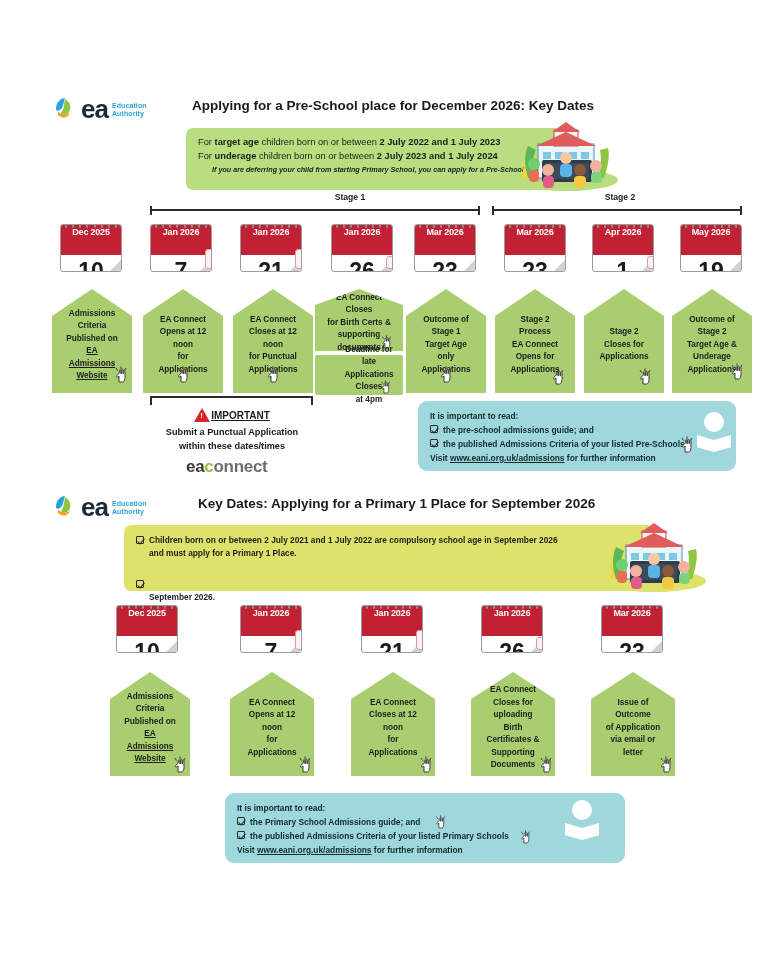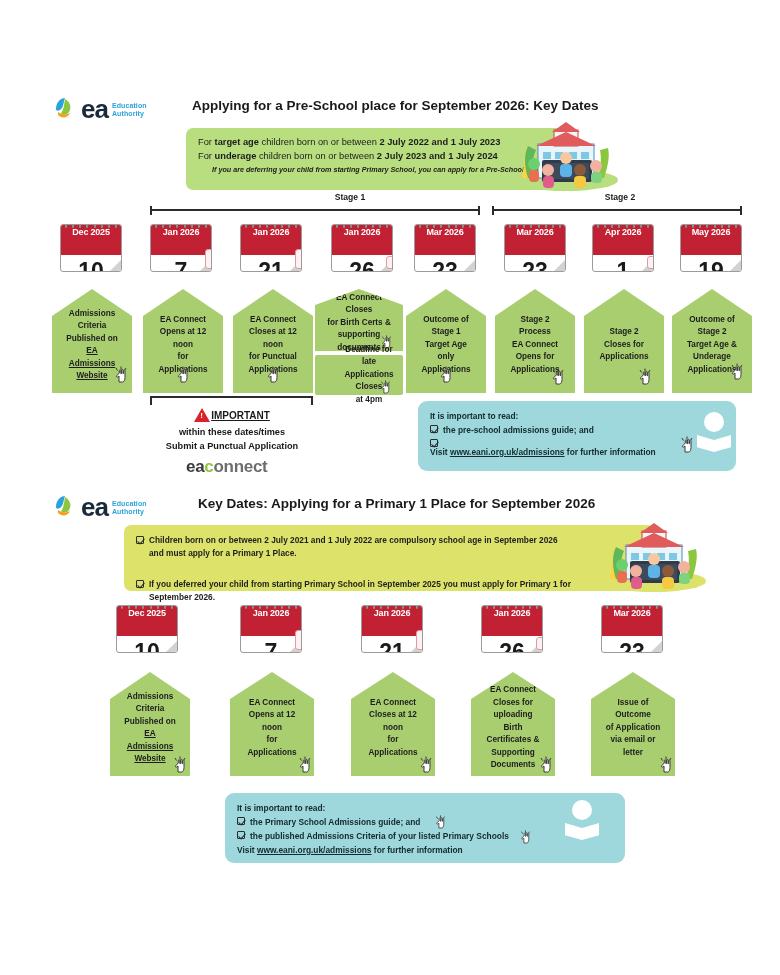--- a/index.html
+++ b/index.html
@@ -204,21 +204,21 @@
         <path d="M6 16 C10 19, 15 19, 18 17 C16 22, 10 23, 6 19 Z" fill="#f4a11c"></path>
       </svg>
     </span>
     <span class="ea-text">ea</span>
     <span class="ea-sub">
       <span>Education</span>
       <span>Authority</span>
     </span>
   </div>
 
-  <div class="section-title" style="left:192px; top:98px;">Applying for a Pre-School place for September 2026: Key Dates</div>
+  <div class="section-title" style="left:192px; top:98px;">Applying for a Pre-School place for December 2026: Key Dates</div>
 
   <div class="green-banner" style="left:186px; top:128px; width:380px; height:62px;">
     <div class="line">
       <span>For </span><b>target age</b><span> children born on or between </span><b>2 July 2022 and 1 July 2023</b>
     </div>
     <div class="line">
       <span>For </span><b>underage</b><span> children born on or between </span><b>2 July 2023 and 1 July 2024</b>
     </div>
     <div class="note">If you are deferring your child from starting Primary School, you can apply for a Pre-School place.</div>
   </div>
@@ -572,35 +572,36 @@
     <div class="bar" style="top:0;"></div>
     <div class="cap l" style="top:0;"></div>
       <div class="cap r" style="top:0;"></div>
   </div>
 
   <div class="important" style="left:117px; top:408px;">
     <div class="hdr">
       <span class="tri"></span>
       <span>IMPORTANT</span>
     </div>
+    <div class="l">Submit a Punctual Application</div>
     <div class="l">within these dates/times</div>
-    <div class="l">Submit a Punctual Application</div>
   </div>
   <div class="eaconnect" style="left:186px; top:457px;">
     <span class="a">ea</span><span class="b">c</span><span class="c">onnect</span>
   </div>
 
   <div class="bluebox" style="left:418px; top:401px; width:318px; height:70px;">
     <div class="l">It is important to read:</div>
     <div class="row">
       <span class="chk"></span>
       <span class="l">the pre-school admissions guide; and</span>
     </div>
     <div class="row">
       <span class="chk"></span>
+      <span class="l">the published Admissions Criteria of your listed Pre-Schools</span>
     </div>
     <div class="l">
       <span>Visit </span><u>www.eani.org.uk/admissions</u><span> for further information</span>
     </div>
   </div>
   <div class="hand" style="left:679px; top:435px;">
     <svg viewBox="0 0 16 18">
         <g stroke="#3a3a3a" stroke-width="1" fill="none">
           <path d="M3 3 L4.5 5.5"></path>
           <path d="M8 1.5 L8 4.5"></path>
@@ -635,21 +636,21 @@
     <div class="row">
       <span class="chk"></span>
       <span class="txt">
         <span>Children born on or between 2 July 2021 and 1 July 2022 are compulsory school age in September 2026</span><br>
         <span>and must apply for a Primary 1 Place.</span>
       </span>
     </div>
     <div class="row">
       <span class="chk"></span>
       <span class="txt">
-        <span>If you deferred your child from starting Primary School in September 2025 you must apply for Primary 1 for</span><br>
+        <br>
         <span>September 2026.</span>
       </span>
     </div>
   </div>
 
   <div class="school" style="left:600px; top:523px;">
     <svg width="108" height="70" viewBox="0 0 108 70">
       <ellipse cx="54" cy="58" rx="52" ry="11" fill="#dde36a"></ellipse>
       <path d="M10 56 L14 26 L22 26 L24 56 Z" fill="#ffd23f"></path>
       <path d="M92 56 C96 44 98 34 96 26 L88 28 C90 38 88 48 86 56 Z" fill="#8cc63f"></path>

